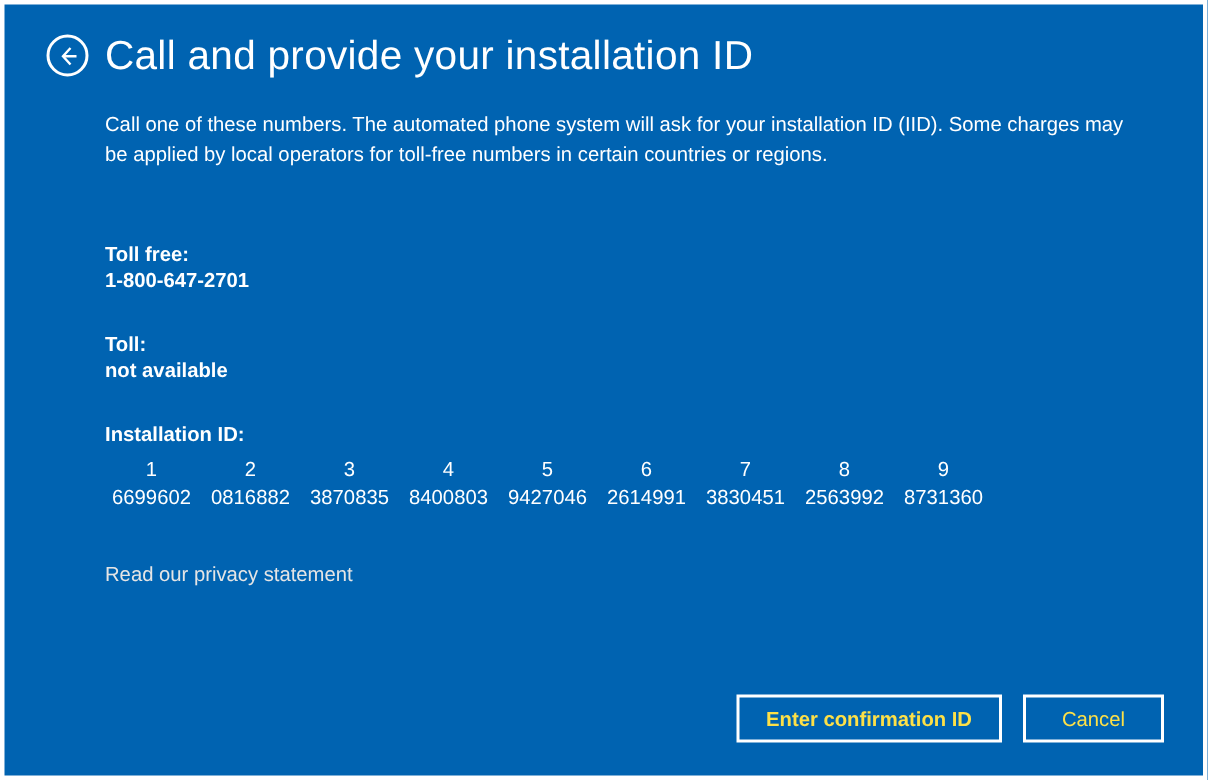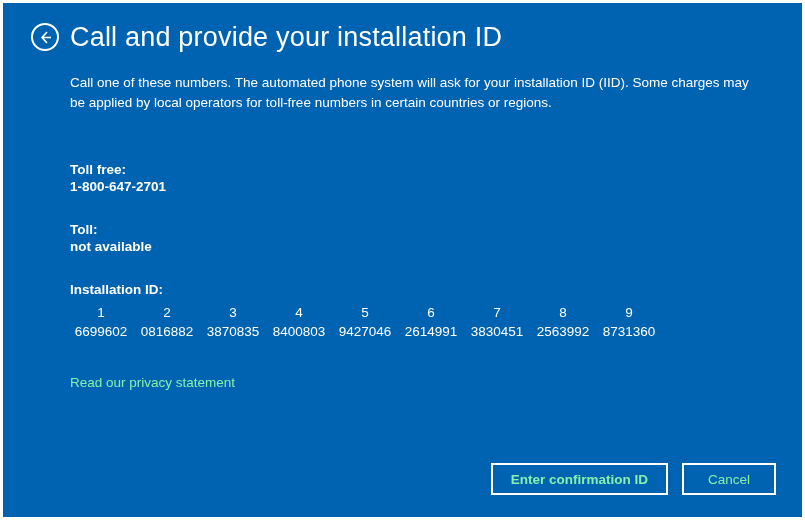--- a/index.html
+++ b/index.html
@@ -70,34 +70,34 @@
       grid-template-columns: repeat(9, 62px);
       column-gap: 4px;
       font-size: 13.5px;
     }
     .iid-head { text-align: center; padding-bottom: 4px; }
     .iid-cell { text-align: center; }
     .privacy-link {
       display: inline-block;
       margin-top: 36px;
       font-size: 13.5px;
-      color: #86efac;
+      color: #e5e5e5;
       cursor: pointer;
     }
     .footer {
       position: absolute;
       bottom: 22px;
       right: 26px;
       display: flex;
       gap: 14px;
     }
     .btn {
       border: 2px solid #ffffff;
       background: transparent;
-      color: #86efac;
+      color: #fde047;
       font-family: inherit;
       font-size: 13.5px;
       height: 32px;
       min-width: 94px;
       padding: 0 18px;
       cursor: pointer;
     }
     .btn.primary { font-weight: 600; }
   </style>
 </head>

